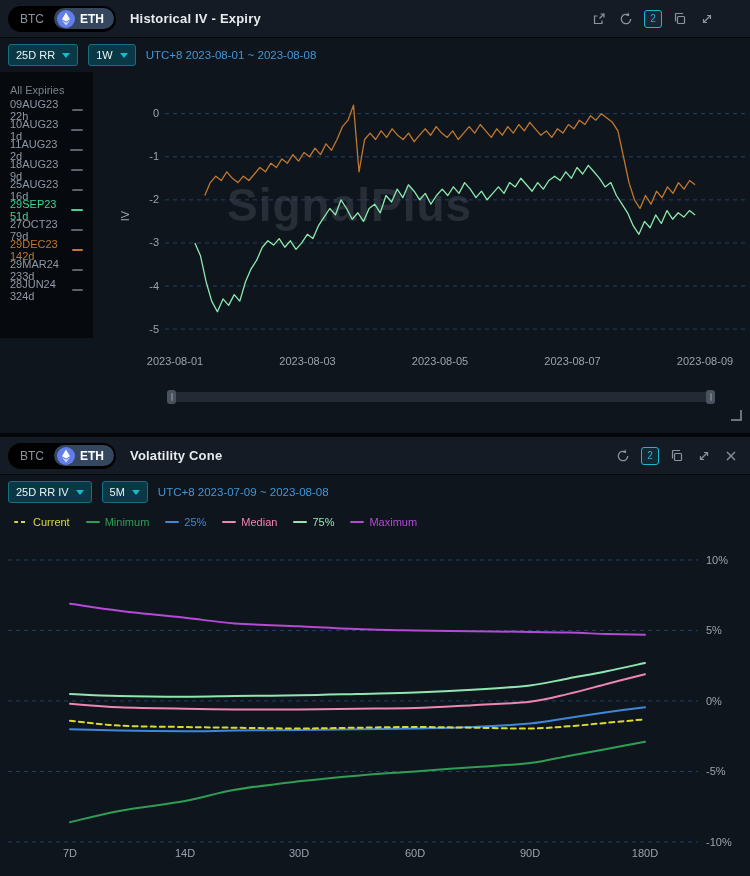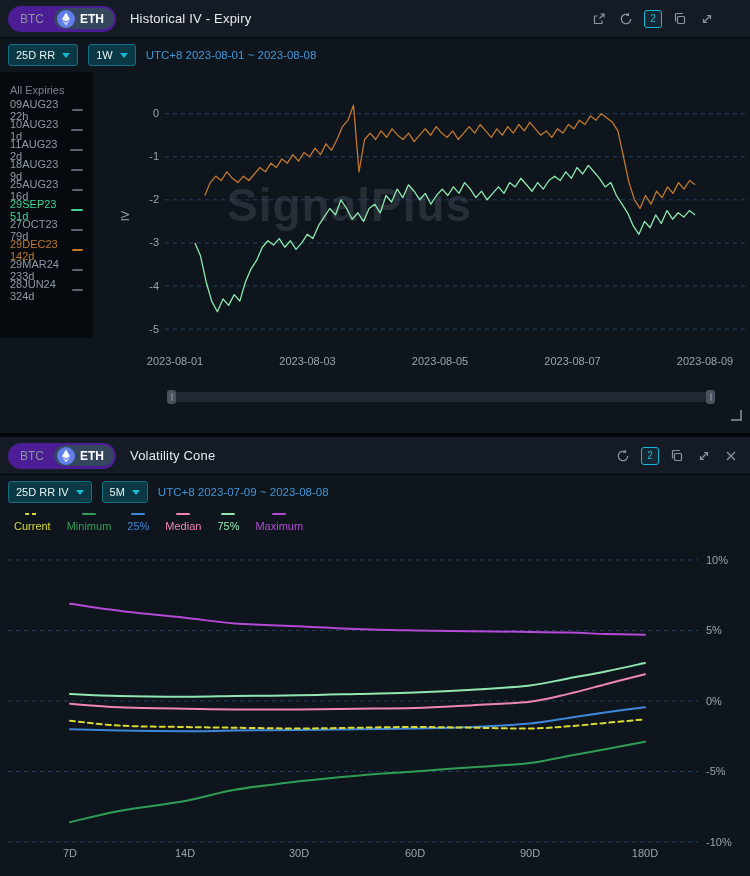--- a/index.html
+++ b/index.html
@@ -6,25 +6,25 @@
   body{
     width:750px;height:876px;position:relative;overflow:hidden;
     background:#04060a;font-family:"Liberation Sans",sans-serif;
     -webkit-font-smoothing:antialiased;
   }
   .panel{position:absolute;left:0;width:750px;background:#0f151d;}
   #panel1{top:0;height:433px;}
   #panel2{top:437px;height:439px;}
 
   .panel-header{height:38px;display:flex;align-items:center;padding:0 8px;background:#141b24;border-bottom:1px solid #05070b;box-sizing:border-box;}
-  .asset-toggle{display:flex;align-items:center;background:#4c1d95;border-radius:14px;padding:2px;height:26px;box-sizing:border-box;}
+  .asset-toggle{display:flex;align-items:center;background:#000000;border-radius:14px;padding:2px;height:26px;box-sizing:border-box;}
   .asset-btc{font-size:12px;color:#8b949e;padding:0 10px;}
   .asset-eth{display:flex;align-items:center;gap:5px;background:#35465f;border-radius:12px;color:#fff;height:21px;padding:0 10px 0 3px;font-weight:bold;font-size:12px;}
   .eth-logo{width:18px;height:18px;display:block;}
-  .panel-title{margin-left:14px;font-size:13px;color:#e8ebee;font-weight:400;letter-spacing:.2px;}
+  .panel-title{margin-left:14px;font-size:13px;color:#e8ebee;font-weight:700;letter-spacing:.2px;}
   .header-icons{margin-left:auto;display:flex;align-items:center;gap:9px;}
   #panel1 .header-icons{padding-right:26px;}
   #panel2 .header-icons{padding-right:2px;}
   .icon-btn{width:18px;height:18px;display:flex;align-items:center;justify-content:center;color:#8b949e;}
   .icon-btn svg{display:block;}
   .badge{width:16px;height:16px;border:1px solid #18b9d4;border-radius:3px;color:#18b9d4;font-size:10px;display:flex;align-items:center;justify-content:center;background:rgba(24,185,212,0.08);}
 
   .controls-row{height:34px;display:flex;align-items:center;gap:10px;padding:0 8px;}
   .dropdown{display:flex;align-items:center;justify-content:space-between;gap:7px;background:#0a3844;border:1px solid #156f87;border-radius:3px;height:22px;padding:0 7px;font-size:11px;color:#eaf4f7;box-sizing:border-box;}
   .dropdown .val{white-space:nowrap;}
@@ -49,21 +49,21 @@
   .axis{fill:#9aa3ad;font-size:11px;}
 
   .scrollbar-track{position:absolute;left:168px;top:392px;width:546px;height:10px;background:#242a33;border-radius:5px;}
   .scroll-handle{position:absolute;top:-2px;width:9px;height:14px;background:#49525d;border-radius:3px;}
   .scroll-handle::after{content:"";position:absolute;left:3.5px;top:3px;width:2px;height:8px;background:#717a85;border-radius:1px;}
   .scroll-handle.left{left:-1px;}
   .scroll-handle.right{right:-1px;}
   .resize-corner{position:absolute;right:8px;bottom:12px;width:9px;height:9px;border-right:2px solid #6b7480;border-bottom:2px solid #6b7480;}
 
   .legend-row{height:26px;display:flex;align-items:center;gap:16px;padding:0 0 0 14px;font-size:11px;}
-  .legend-item{display:flex;align-items:center;gap:5px;cursor:pointer;flex-direction:column;}
+  .legend-item{display:flex;align-items:center;gap:5px;cursor:pointer;}
   .legend-line{width:14px;height:2px;border-radius:1px;}
   .chart2-wrap{position:absolute;left:0;top:98px;width:647px;height:341px;}
 </style>
 </head>
 <body>
 
 <div class="panel" id="panel1">
   <div class="panel-header">
     <div class="asset-toggle">
       <span class="asset-btc">BTC</span>

